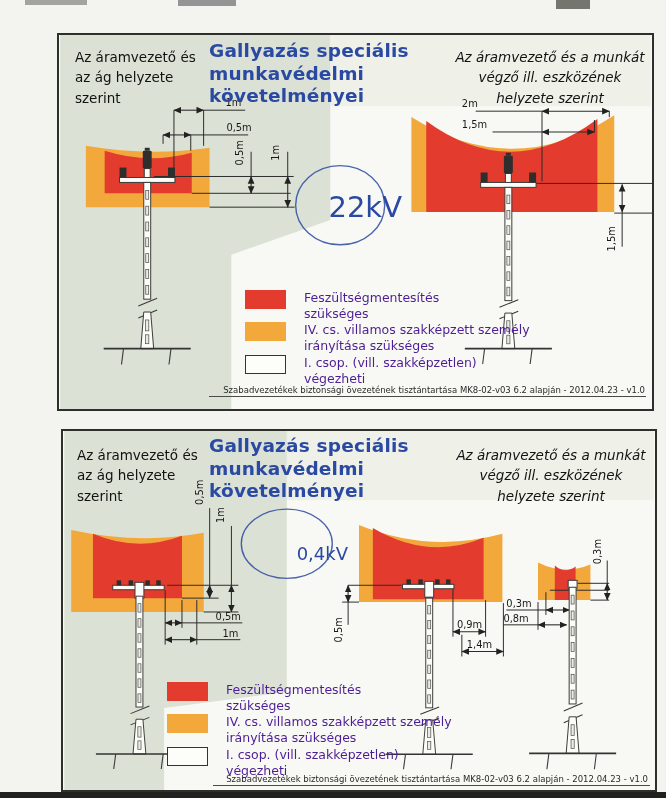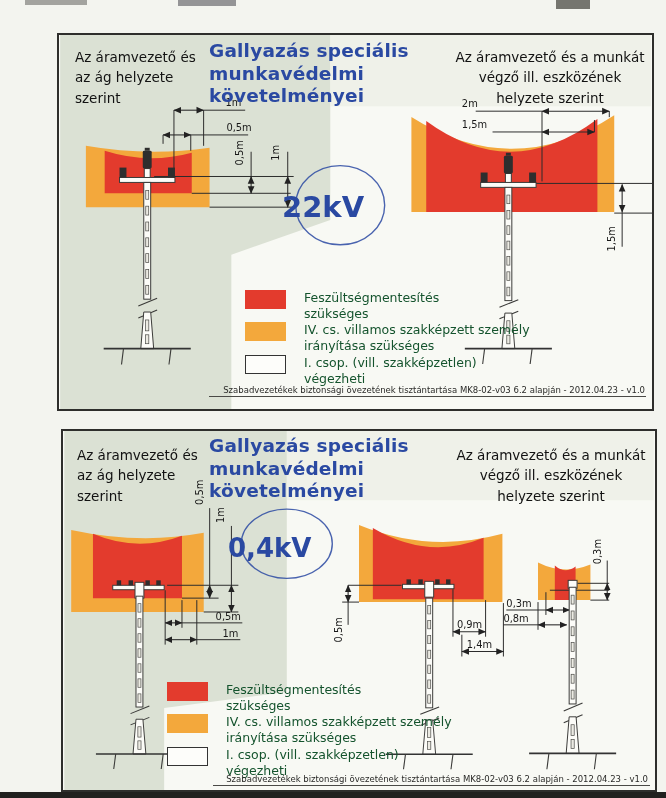--- a/index.html
+++ b/index.html
@@ -35,39 +35,39 @@
 
   .pw{fill:#fcfcf8;stroke:#3a3a38;stroke-width:1;}
   .pk{fill:#2e2e2e;stroke:none;}
   .ps{fill:#ecebe3;stroke:#4a4a46;stroke-width:.7;}
   .pl{stroke:#3a3a38;stroke-width:1.1;fill:none;}
   .pg{stroke:#333;stroke-width:1.7;fill:none;}
   .kv-ellipse{fill:none;stroke:var(--title-blue,#2a49a2);stroke-width:1.4;opacity:.85;}
 
   .side-label{position:absolute;font-size:13.5px;line-height:1.5;color:#121212;}
   .side-label.left{text-align:left;}
-  .side-label.right{text-align:center;}
+  .side-label.right{text-align:center;font-style:italic;}
   .main-title{
     position:absolute;
     font-size:18.5px;font-weight:bold;line-height:1.22;
     color:var(--title-blue,#2a49a2);letter-spacing:.2px;
   }
   .voltage{
-    position:absolute;text-align:left;font-weight:bold;
+    position:absolute;text-align:right;font-weight:normal;
     color:var(--title-blue,#2a49a2);
   }
   .voltage.v22{left:223px;top:155px;width:120px;font-size:29px;}
-  .voltage.v04{left:165px;top:102px;width:120px;font-size:26px;}
+  .voltage.v04{left:165px;top:112px;width:120px;font-size:18px;}
 
   .legend-row{position:absolute;display:flex;align-items:flex-start;}
   .legend-swatch{width:41px;height:19px;flex:0 0 auto;}
   .legend-swatch.red{background:var(--danger-red,#e33b2d);}
   .legend-swatch.orange{background:var(--warning-orange,#f3a83c);}
   .legend-swatch.white{background:#fdfdfa;border:1.2px solid #333;box-sizing:border-box;}
-  .legend-text{margin-left:18px;font-size:12.5px;line-height:1.3;color:#14532d;white-space:nowrap;}
+  .legend-text{margin-left:18px;font-size:12.5px;line-height:1.3;color:#4c1d95;white-space:nowrap;}
 
   .footer-line{position:absolute;height:0;border-bottom:1px solid #4a4a46;}
   .panel-footer{
     position:absolute;right:7px;font-size:8.5px;color:#2a2a28;white-space:nowrap;margin-top:44px;
   }
   .panel-top .panel-footer{bottom:14px;}
   .panel-top .footer-line{left:150px;right:6px;bottom:12px;}
   .panel-bottom .panel-footer{bottom:6px;}
   .panel-bottom .footer-line{left:150px;right:5px;bottom:4px;}
 </style>

